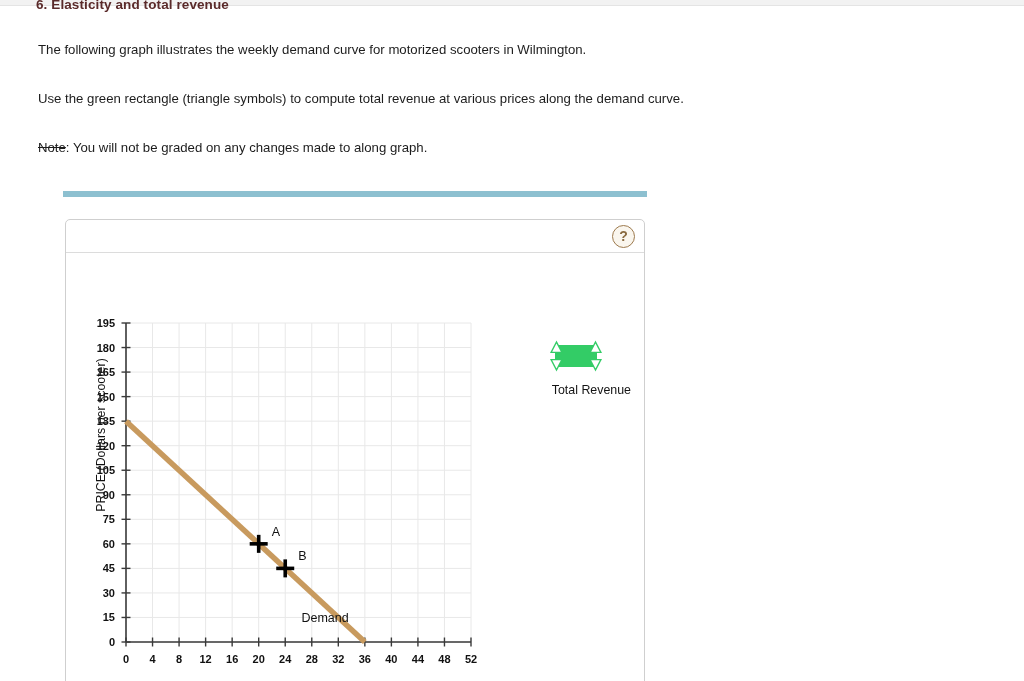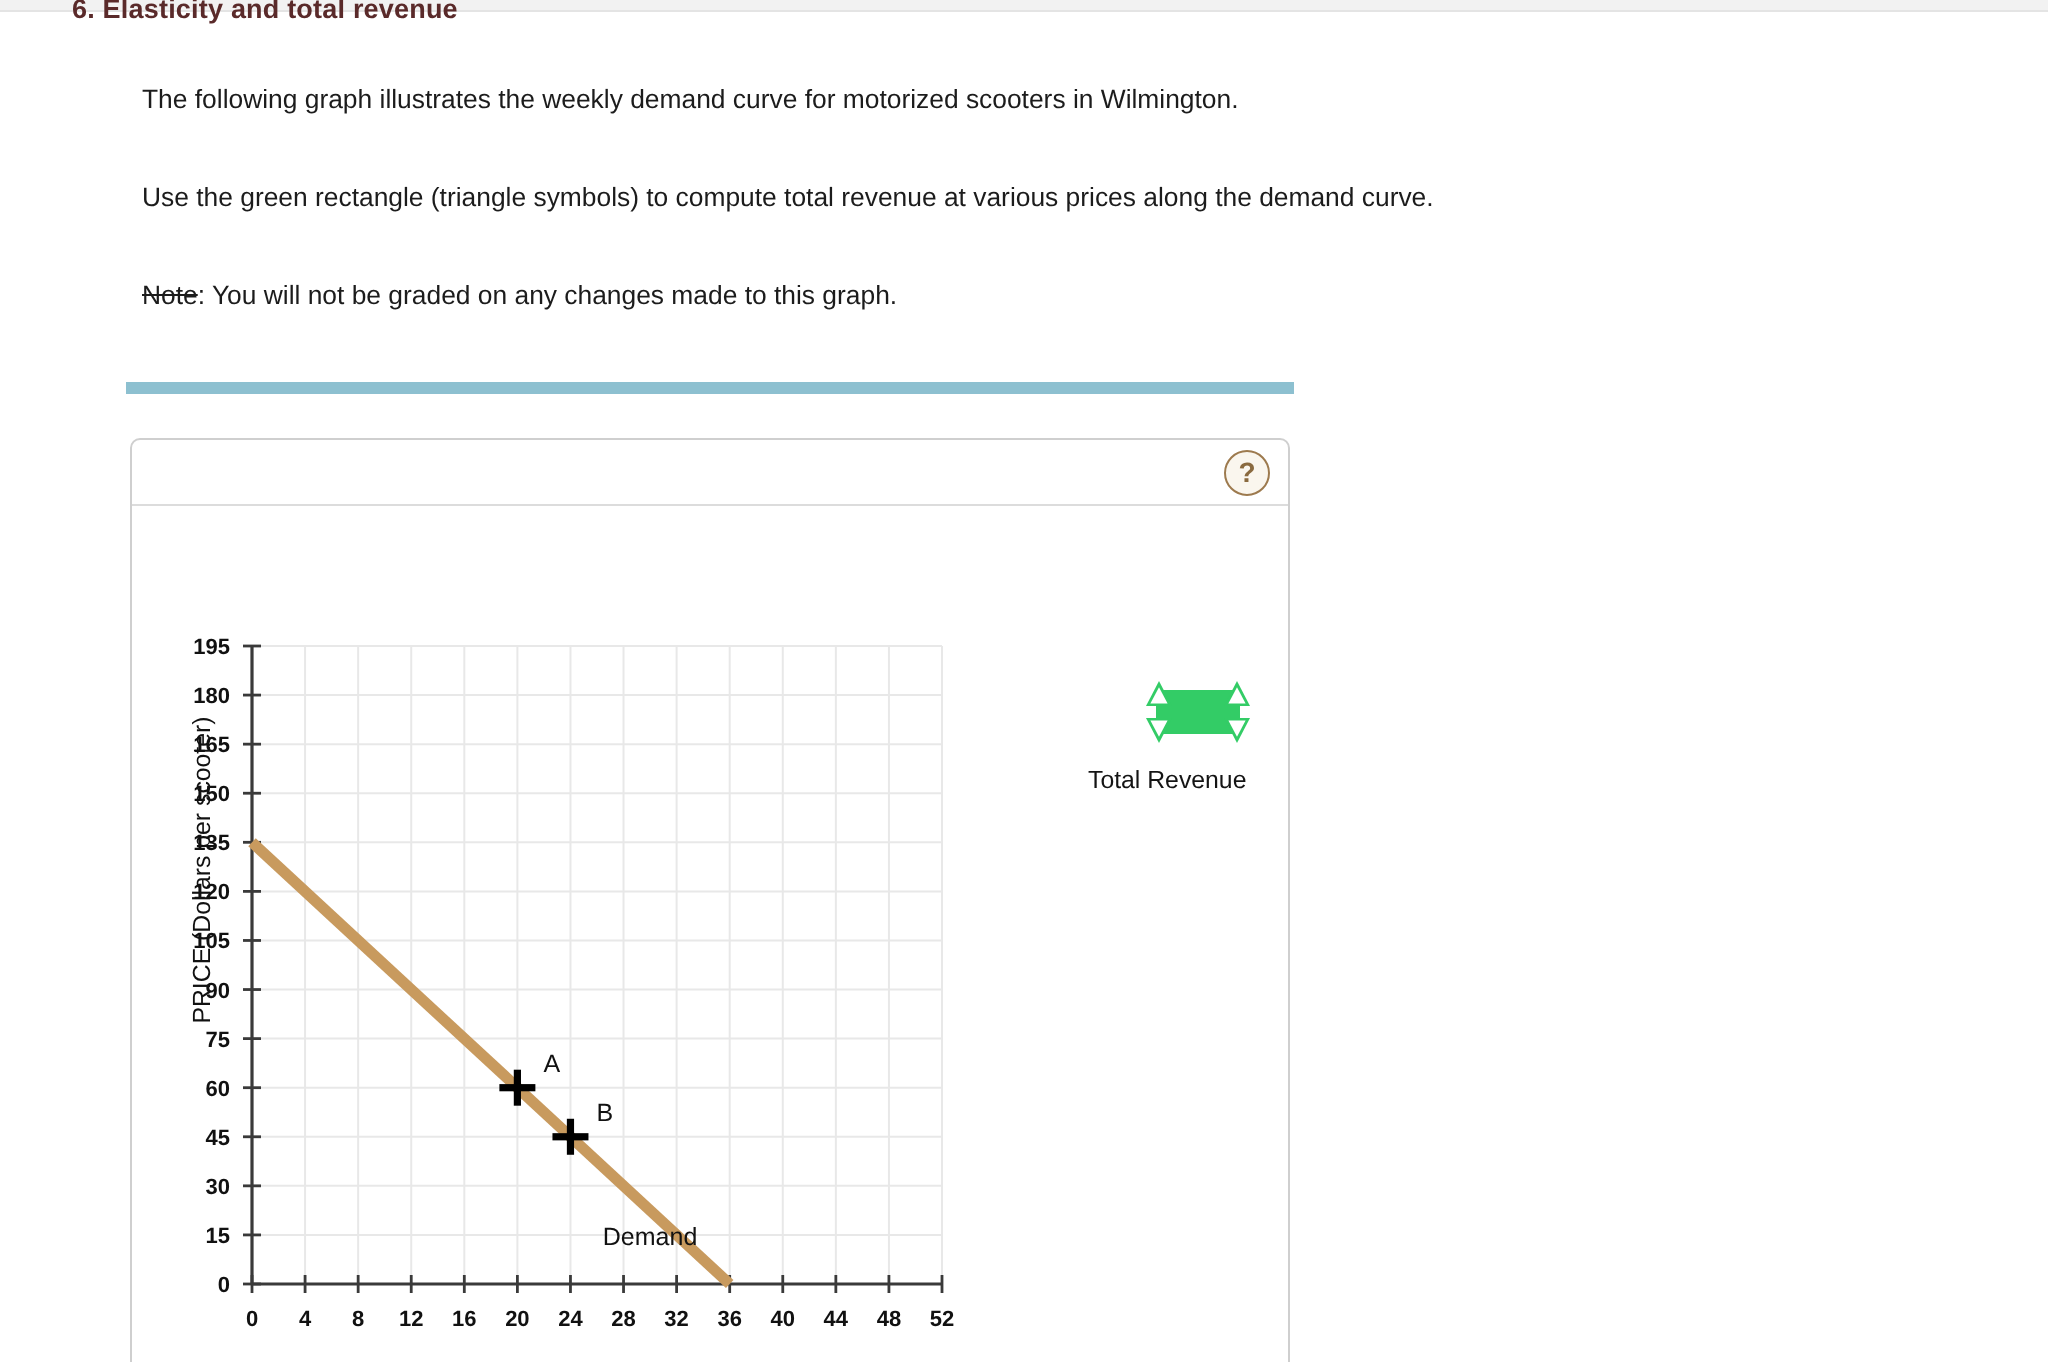--- a/index.html
+++ b/index.html
@@ -38,21 +38,20 @@
   }
 
   
   .para {
     position: absolute;
     left: 38px;
     font-size: 13.2px;
     line-height: 1.3;
     color: #1c1c1c;
     white-space: nowrap;
-    margin-left: 33px;
   }
   .para-1 { top: 41px; }
   .para-2 { top: 90px; }
   .para-3 { top: 139px; }
   .para-3 .note-strong {
     font-weight: normal;
     text-decoration: line-through;
     text-decoration-color: #1c1c1c;
   }
 
@@ -115,24 +114,24 @@
   }
   .chart-svg {
     position: absolute;
     left: 0;
     top: 0;
   }
 
   
   .legend {
     position: absolute;
-    left: 478px;
+    left: 455px;
     top: 84px;
     width: 110px;
-    text-align: left;
+    text-align: right;
   }
   .legend-swatch-wrap {
     height: 38px;
     display: flex;
     align-items: center;
     justify-content: center;
   }
   .legend-label {
     margin-top: 8px;
     font-size: 12.4px;
@@ -166,21 +165,21 @@
 <body>
 
 <div class="top-strip"></div>
 
 <div class="q-heading">6. Elasticity and total revenue</div>
 
 <div class="para para-1">The following graph illustrates the weekly demand curve for motorized scooters in Wilmington.</div>
 
 <div class="para para-2">Use the green rectangle (triangle symbols) to compute total revenue at various prices along the demand curve.</div>
 
-<div class="para para-3"><span class="note-strong">Note</span><span>: You will not be graded on any changes made to this graph.</span></div>
+<div class="para para-3"><span class="note-strong">Note</span><span>: You will not be graded on any changes made to along graph.</span></div>
 
 <div class="teal-bar"></div>
 
 <div class="panel">
 
   <div class="panel-toolbar">
     <div class="help-icon">?</div>
   </div>
 
   <div class="chart-wrap">

